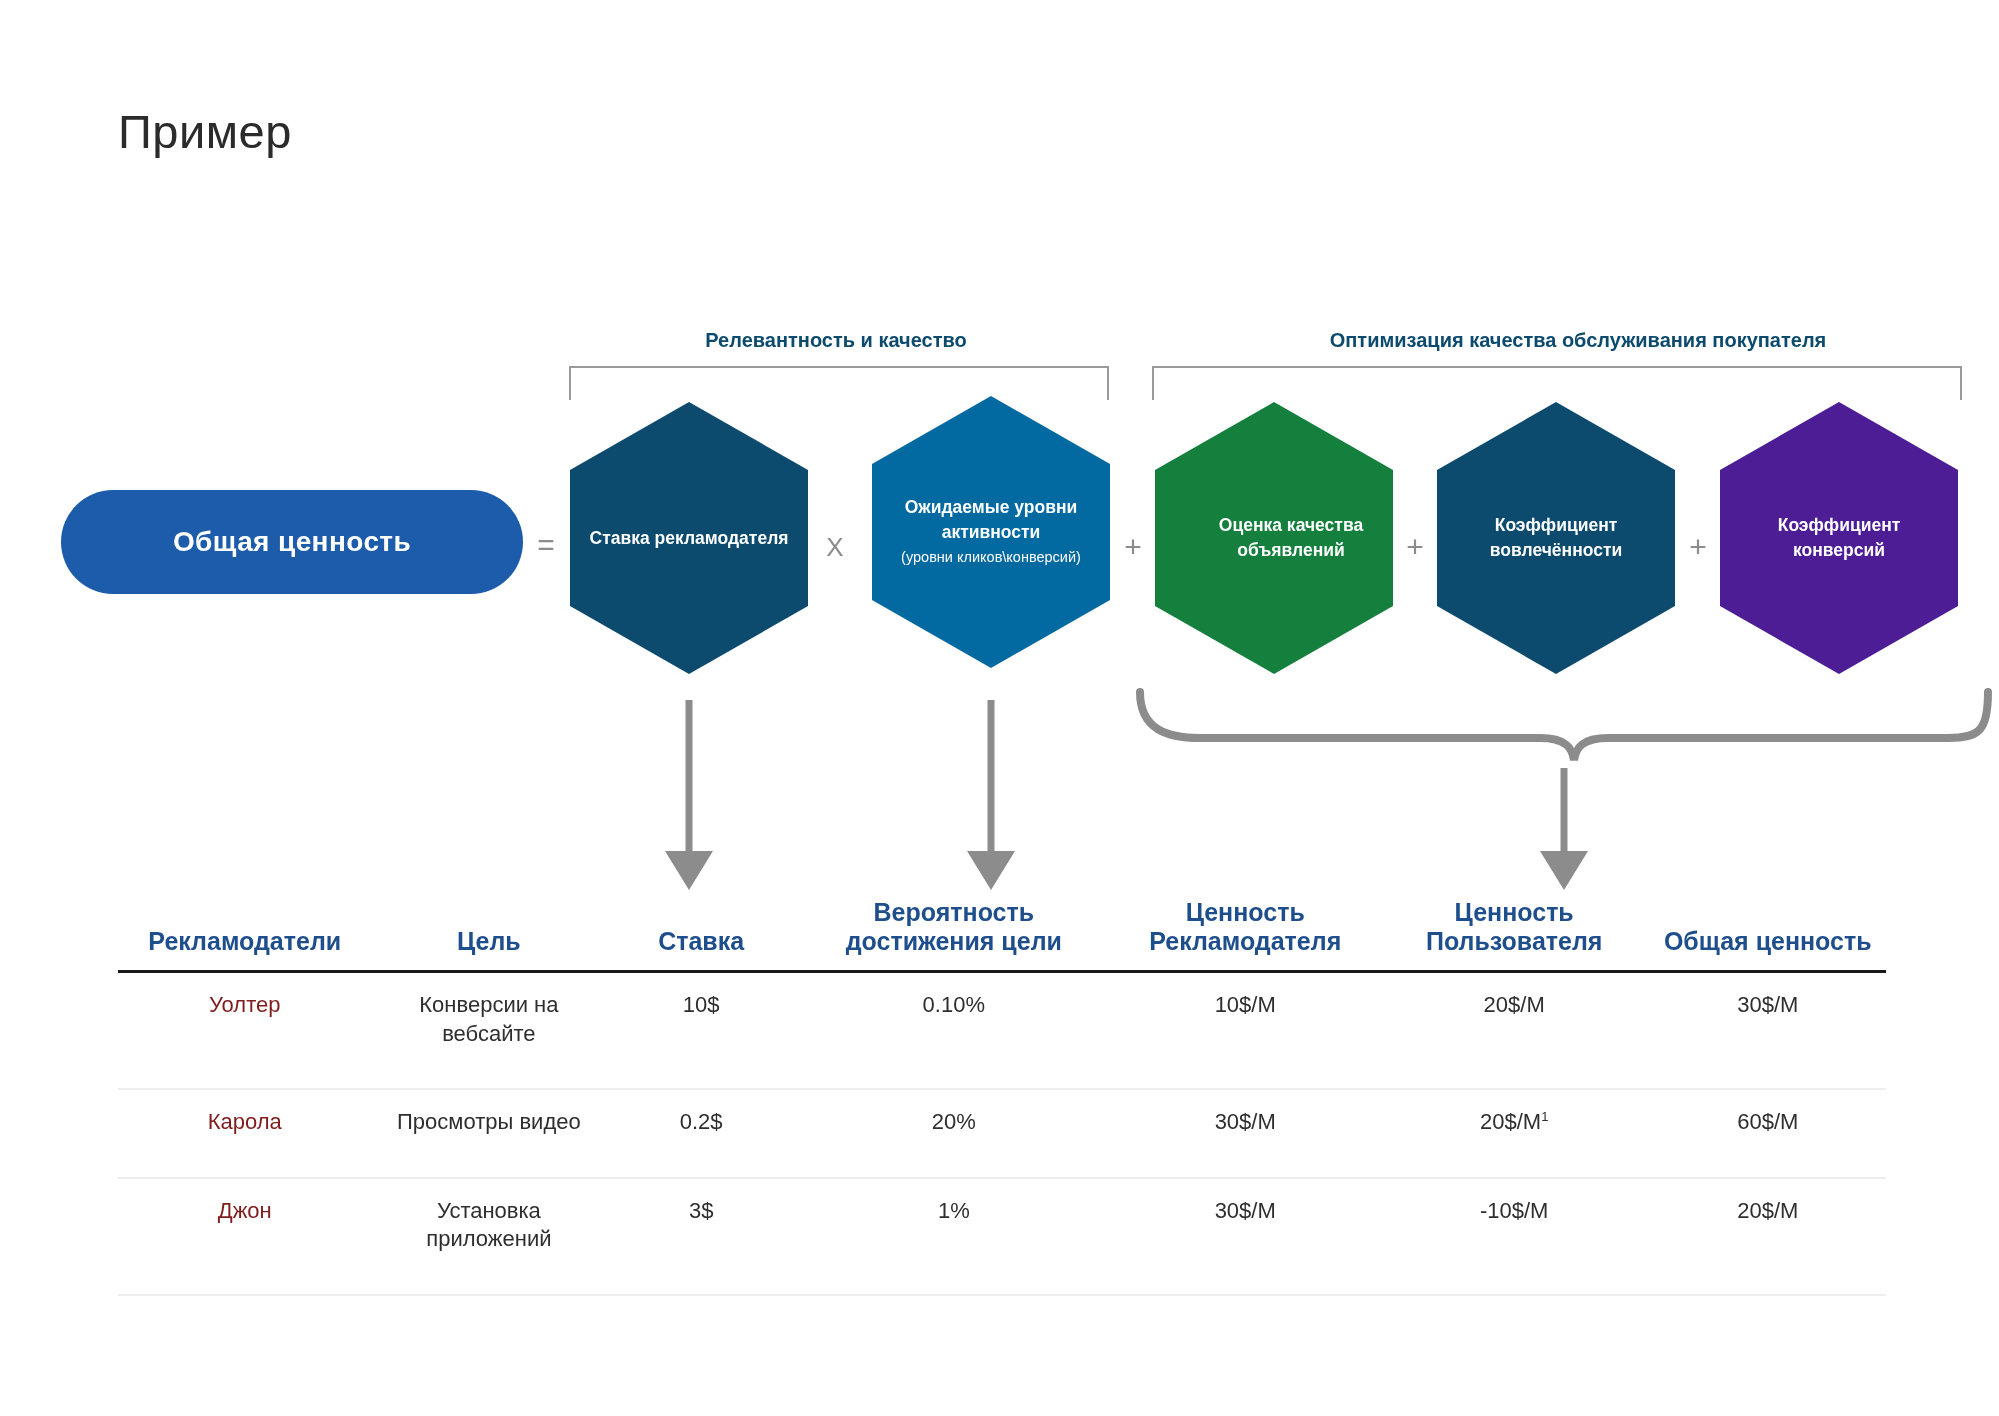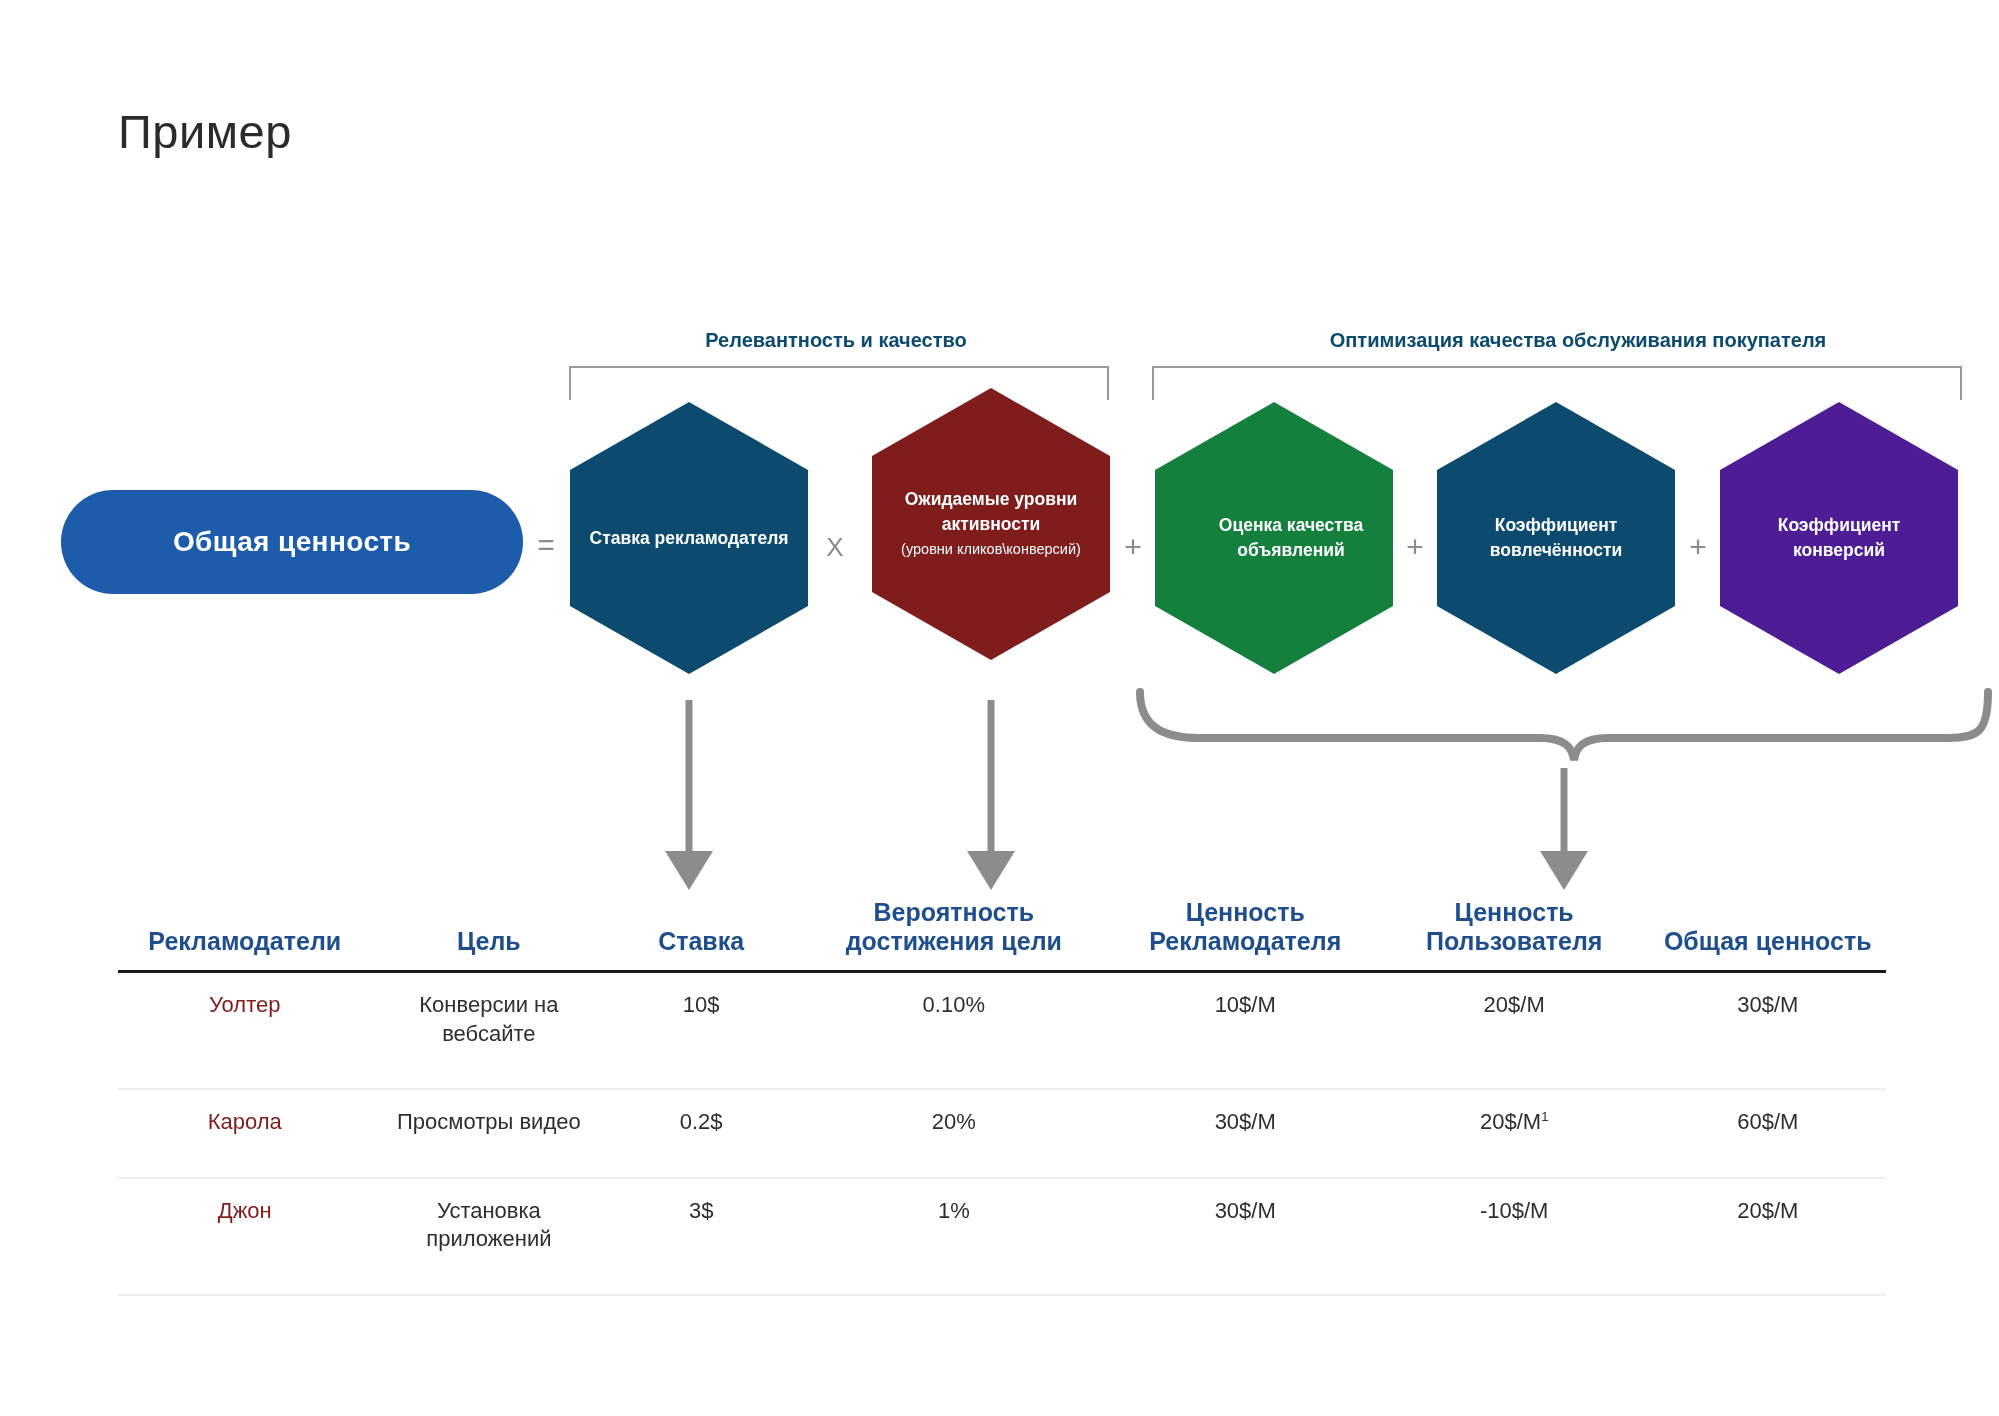--- a/index.html
+++ b/index.html
@@ -103,21 +103,21 @@
     padding: 0 14px;
   }
   .hex .hex-sub {
     display: block;
     font-size: 14.5px;
     font-weight: 400;
     line-height: 1.5;
     margin-top: 2px;
   }
   #hex-1 { left: 570px;  top: 402px; background: #0c4a6e; }
-  #hex-2 { left: 872px;  top: 388px; background: #7f1d1d; }
+  #hex-2 { left: 872px;  top: 396px; background: #0369a1; }
   #hex-3 { left: 1155px; top: 402px; background: #15803d; padding-left: 34px; }
   #hex-4 { left: 1437px; top: 402px; background: #0c4a6e; }
   #hex-5 { left: 1720px; top: 402px; background: #4c1d95; }
 
   
   #connectors {
     position: absolute;
     left: 0;
     top: 0;
     width: 1999px;

